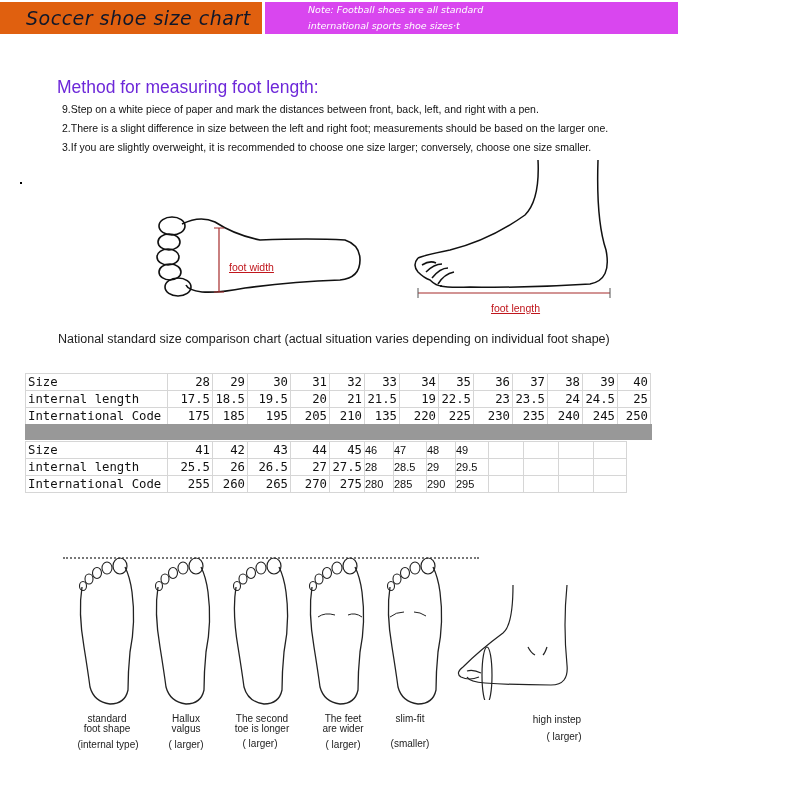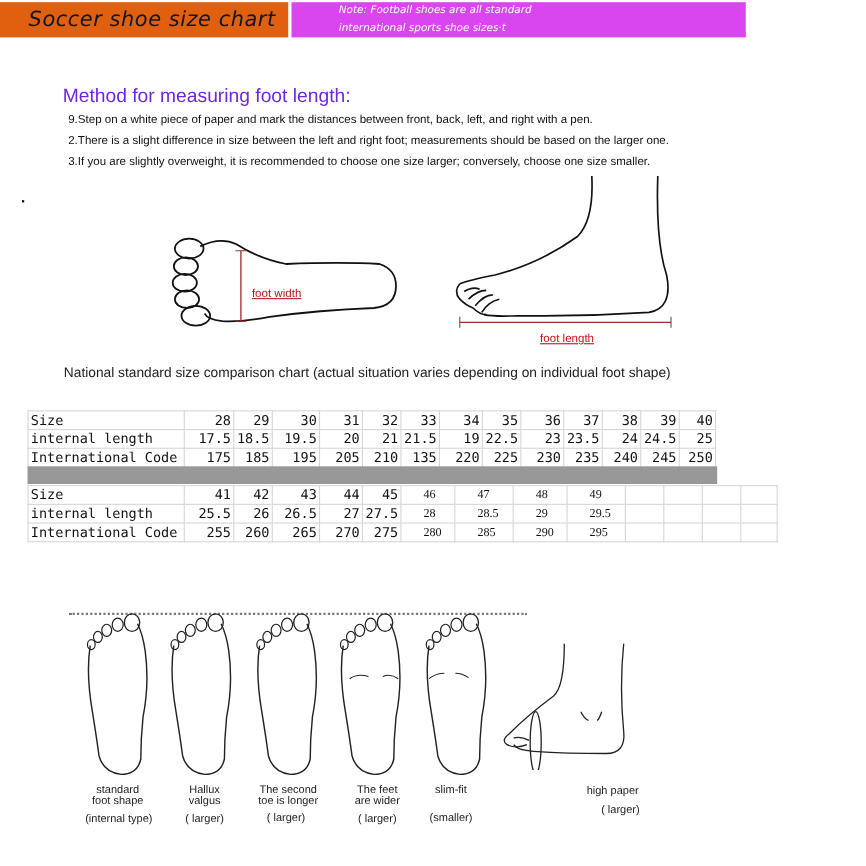--- a/index.html
+++ b/index.html
@@ -10,21 +10,21 @@
   .banner-right div { height:16px; line-height:16px; }
   .method-title { position:absolute; left:57px; top:77px; font-size:17.5px; color:#6d28d9; }
   .method-step { position:absolute; left:62px; font-size:10.5px; color:#111; white-space:nowrap; }
   .stray-dot { position:absolute; left:20px; top:182px; width:2px; height:2px; background:#000; }
   .illus { position:absolute; }
   .foot-label { position:absolute; font-size:10.5px; color:#c0161c;text-decoration:underline; }
   .chart-title { position:absolute; left:58px; top:332px; font-size:12.5px; color:#222; white-space:nowrap; }
   table.size { position:absolute; left:25px; border-collapse:collapse; font-family:"DejaVu Sans Mono", monospace; font-size:12.3px; color:#111; }
   table.size td { border:1px solid #d6d6d6; height:16px; padding:0 2px; text-align:right; white-space:nowrap; line-height:16px; }
   table.size td.lbl { text-align:left; width:137px; }
-  table.size td.sans { font-family:Liberation Serif, serif; font-size:11px; text-align:left; padding-left:20px; }
+  table.size td.sans { font-family:Liberation Sans, sans-serif; font-size:11px; text-align:left; padding-left:0; }
   .grey-bar { position:absolute; left:25px; top:424px; width:627px; height:16px; background:#989898; }
   .dashed { position:absolute; left:63px; top:557px; width:416px; border-top:2px dotted #777; }
   .shape-label { position:absolute; font-size:10px; color:#222; text-align:center; line-height:10px; }
   .shape-verdict { position:absolute; font-size:10px; color:#222; text-align:center; }
 </style>
 </head>
 <body>
 
 <div class="banner">
   <div class="banner-left">Soccer shoe size chart</div>
@@ -239,15 +239,15 @@
   <div>are wider</div>
 </div>
 <div class="shape-verdict" style="left:317px;top:739px;width:52px">( larger)</div>
 
 <div class="shape-label" style="left:385px;top:714px;width:50px">
   <div>slim-fit</div>
 </div>
 <div class="shape-verdict" style="left:383px;top:738px;width:54px">(smaller)</div>
 
 <div class="shape-label" style="left:522px;top:715px;width:70px">
-  <div>high paper</div>
+  <div>high instep</div>
 </div>
 <div class="shape-verdict" style="left:538px;top:731px;width:52px">( larger)</div>
 
 </body></html>

